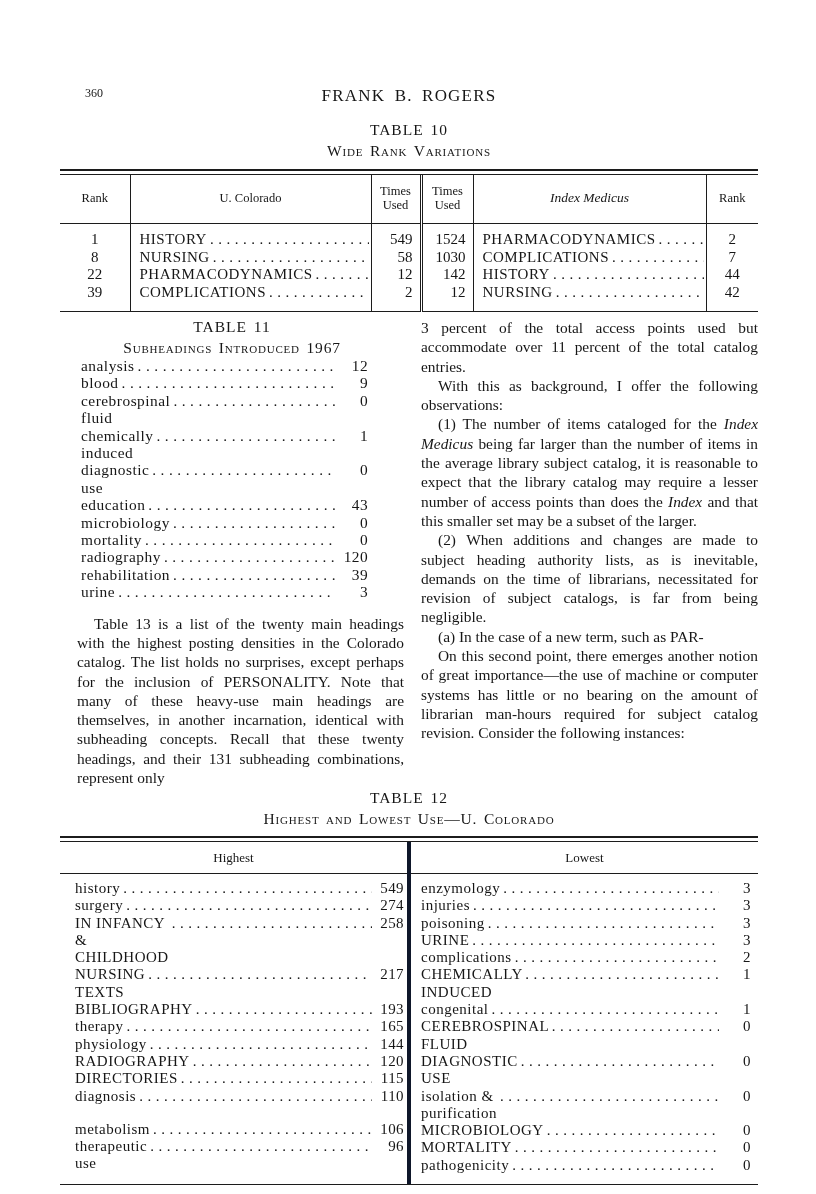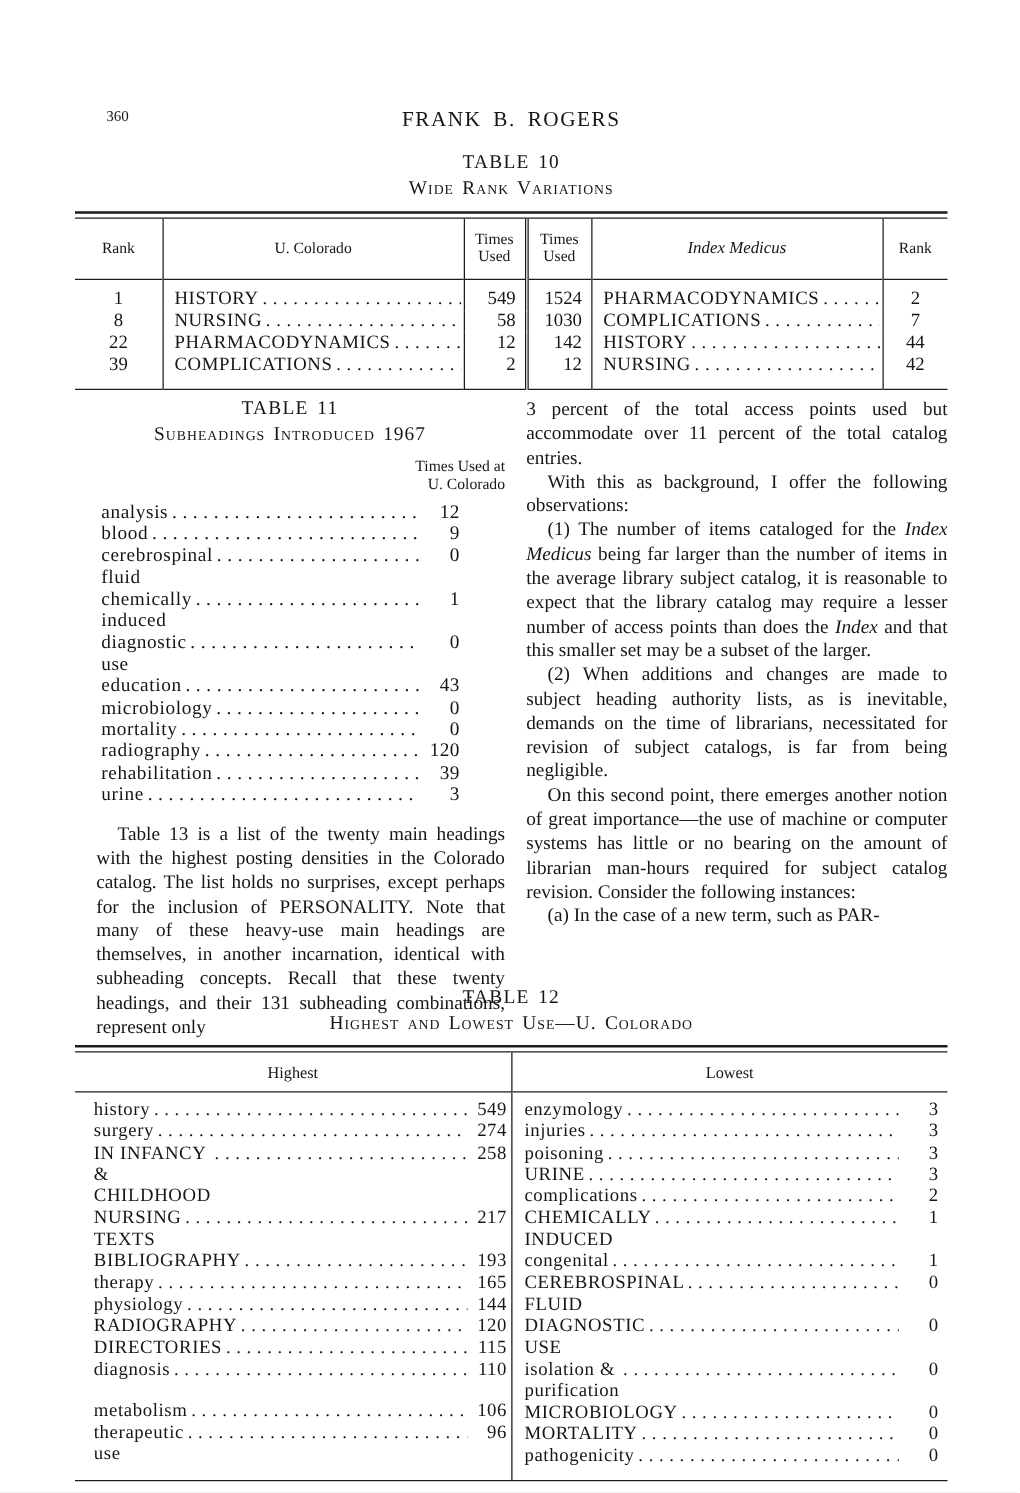--- a/index.html
+++ b/index.html
@@ -53,21 +53,21 @@
   .para { font-size:15.4px; line-height:19.3px; text-align:justify; margin:0; }
   .para-left { margin:13px 0 0 17px; text-indent:17px; }
   .col-right .para { text-indent:17px; }
   .col-right .para.noindent { text-indent:0; }
 
   
   .sec-t12 { position:absolute; top:789px; left:60px; width:698px; }
   .sec-t12 .rule-double { margin-top:8px; }
   .t12-table { display:flex; border-bottom:1px solid #1c1c1c; }
   .t12-half { flex:1 1 50%; min-width:0; }
-  .t12-half.right { border-left:1px solid #0f172a; }
+  .t12-half.right { border-left:4px solid #0f172a; }
   .t12-head { text-align:center; font-size:13px; padding:8px 0 7px; border-bottom:1px solid #1c1c1c; }
   .t12-rows { padding:6px 0 10px; }
   .t12-half.left  .t12-rows { margin:0 3px 0 15px; }
   .t12-half.right .t12-rows { margin:0 7px 0 10px; }
   .sec-t12 .lrow { font-size:15px; line-height:17.3px; }
 </style>
 </head>
 <body>
 
 <div class="page">
@@ -174,24 +174,20 @@
             <td class="b-l rank-c">42</td>
           </tr>
         </tbody>
     </table>
   </div>
 
   <div class="cols">
     <div class="col-left">
       <div class="tbl-title">TABLE 11</div>
       <div class="tbl-subtitle">Subheadings Introduced 1967</div>
-      <div class="t11-head">
-        <div>Times Used at</div>
-        <div>U. Colorado</div>
-      </div>
       <div class="t11-rows" id="t11-rows">
           <div class="lrow">
             <span class="lead" style="flex: 1 1 auto; padding-left: 0px; min-width: 0px;">
               <span class="term">analysis</span>
               <span class="dots"></span>
             </span>
             <span class="val">12</span>
           </div>
           <div class="lrow">
             <span class="lead" style="flex: 1 1 auto; padding-left: 0px; min-width: 0px;">
@@ -264,22 +260,22 @@
             <span class="val">3</span>
           </div>
         </div>
       <p class="para para-left">Table 13 is a list of the twenty main headings with the highest posting densities in the Colorado catalog. The list holds no surprises, except perhaps for the inclusion of PERSONALITY. Note that many of these heavy-use main headings are themselves, in another incarnation, identical with subheading concepts. Recall that these twenty headings, and their 131 subheading combinations, represent only</p>
     </div>
     <div class="col-right" id="right-col">
         <p class="para noindent"><span>3 percent of the total access points used but accommodate over 11 percent of the total catalog entries.</span></p>
         <p class="para"><span>With this as background, I offer the following observations:</span></p>
         <p class="para"><span>(1) The number of items cataloged for the </span><em>Index Medicus</em><span> being far larger than the number of items in the average library subject catalog, it is reasonable to expect that the library catalog may require a lesser number of access points than does the </span><em>Index</em><span> and that this smaller set may be a subset of the larger.</span></p>
         <p class="para"><span>(2) When additions and changes are made to subject heading authority lists, as is inevitable, demands on the time of librarians, necessitated for revision of subject catalogs, is far from being negligible.</span></p>
+        <p class="para"><span>(a) In the case of a new term, such as PAR-</span></p>
         <p class="para"><span>On this second point, there emerges another notion of great importance—the use of machine or computer systems has little or no bearing on the amount of librarian man-hours required for subject catalog revision. Consider the following instances:</span></p>
-        <p class="para"><span>(a) In the case of a new term, such as PAR-</span></p>
       </div>
   </div>
 
   <div class="sec-t12">
     <div class="tbl-title">TABLE 12</div>
     <div class="tbl-subtitle">Highest and Lowest Use—U. Colorado</div>
     <div class="rule-double"></div>
     <div class="t12-table">
       <div class="t12-half left">
         <div class="t12-head">Highest</div>

